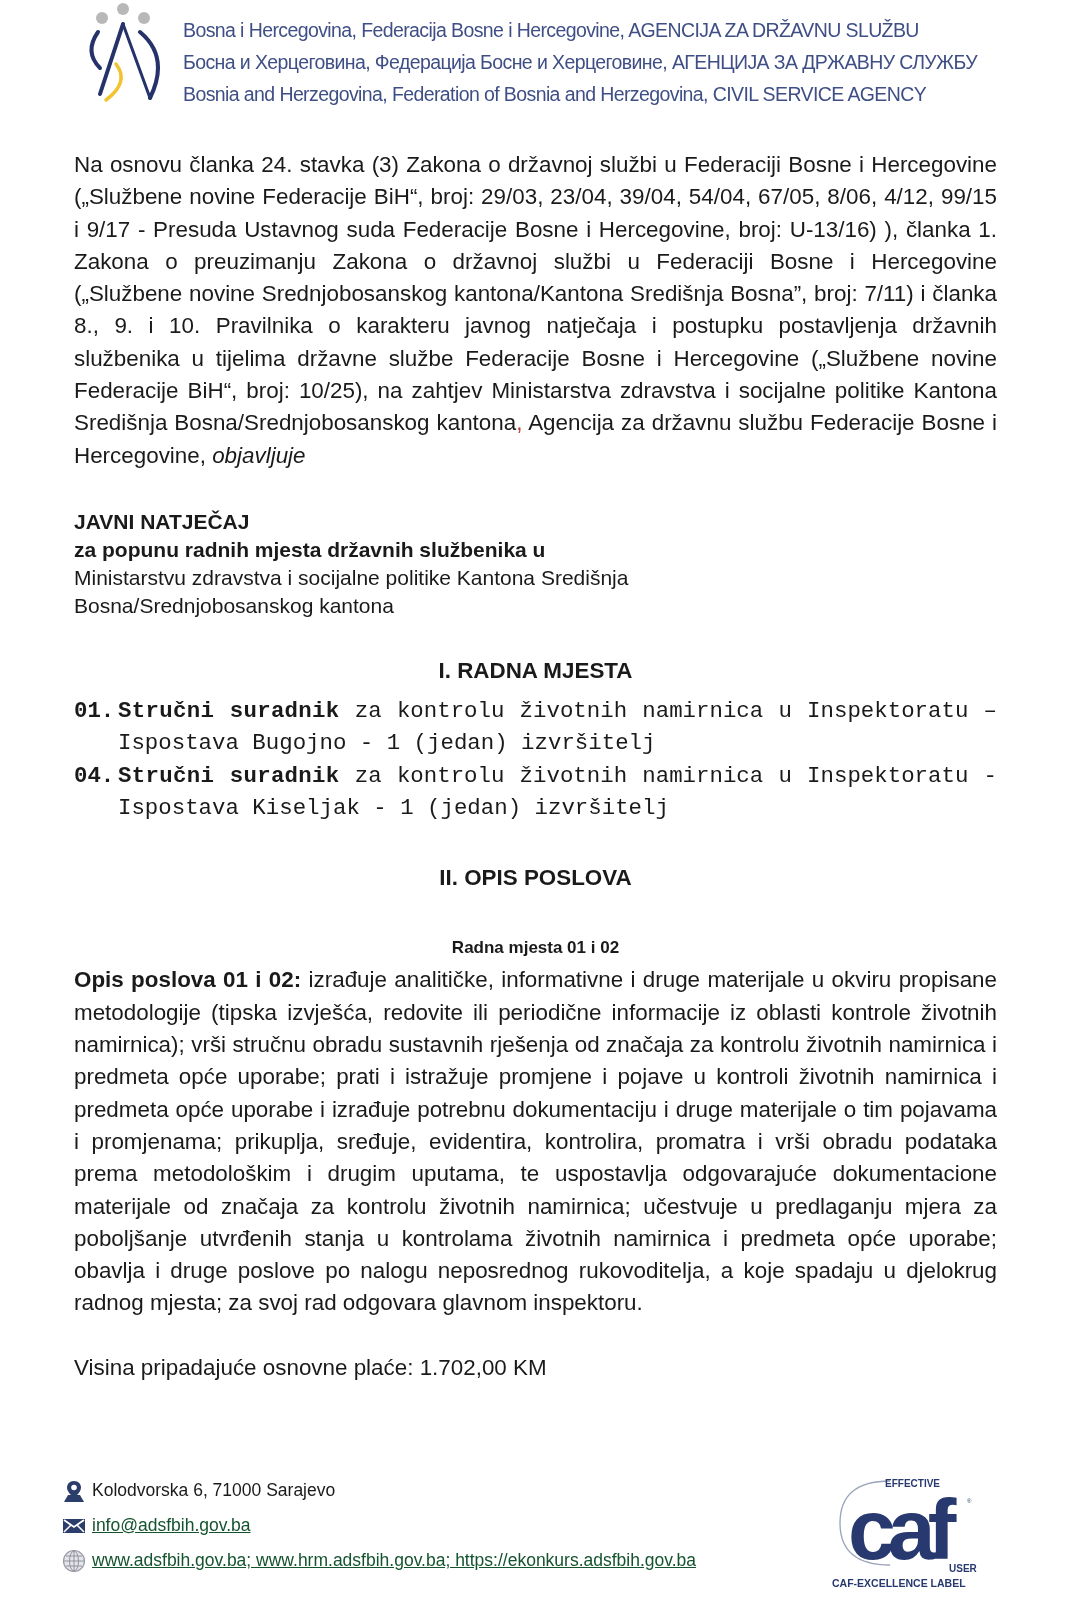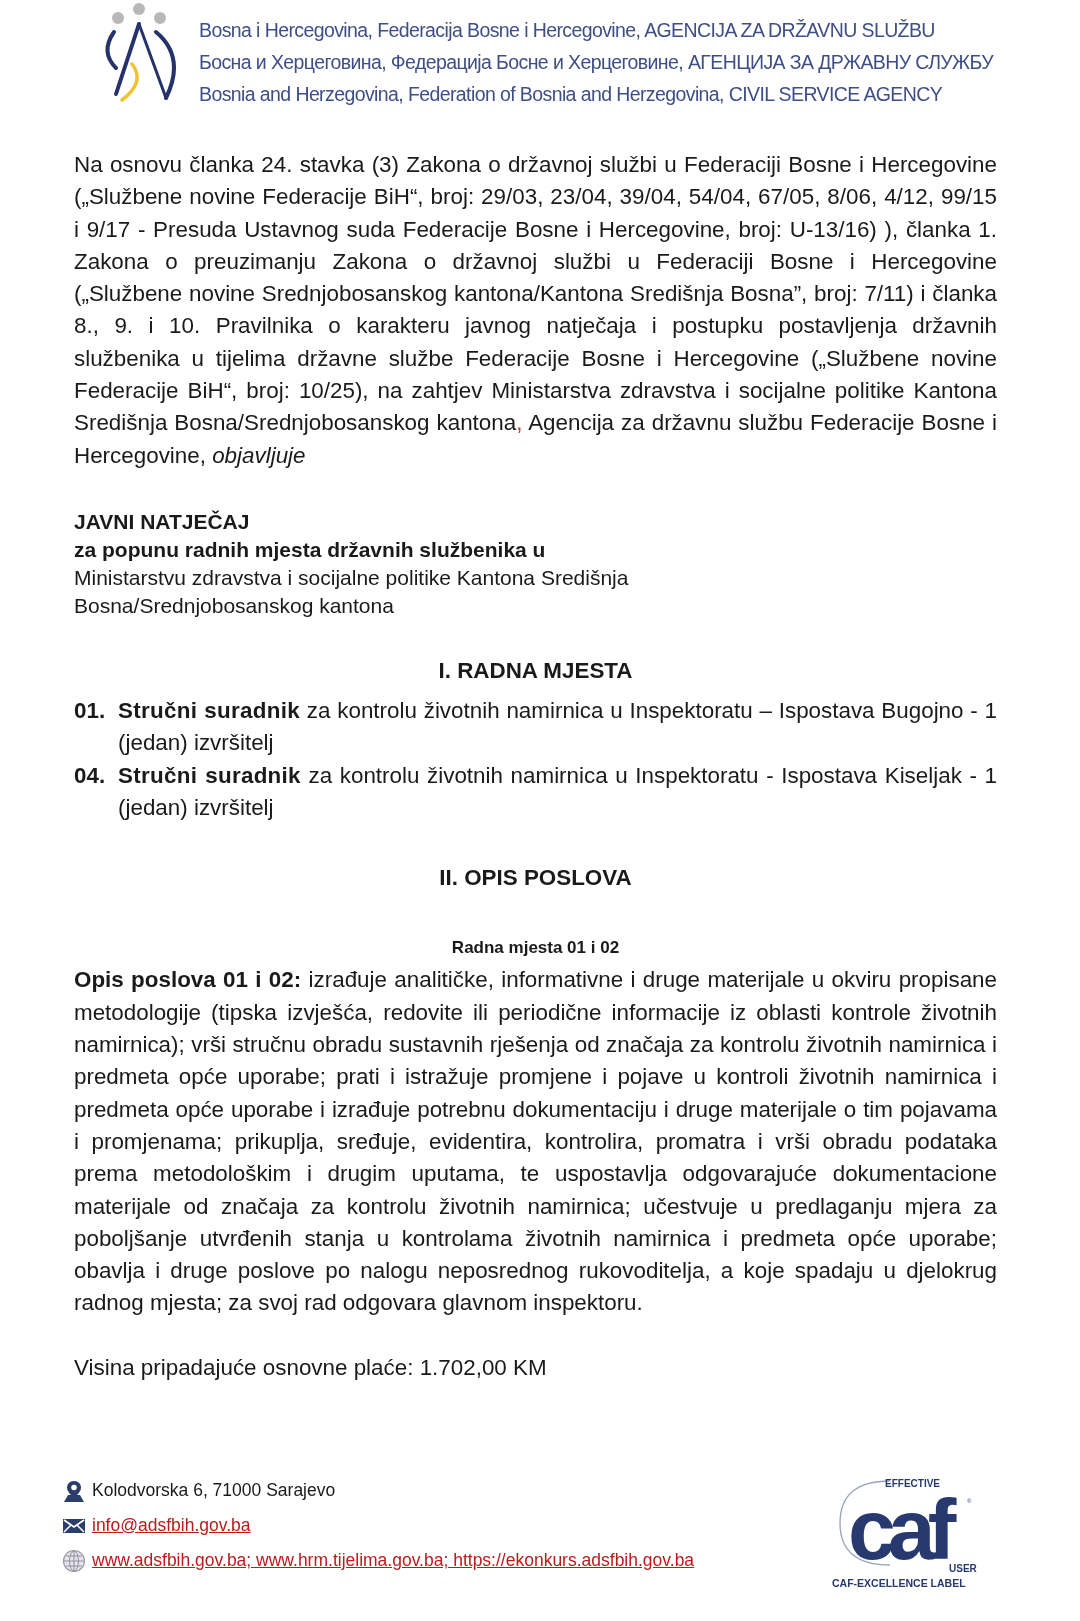--- a/index.html
+++ b/index.html
@@ -1,45 +1,45 @@
 <!DOCTYPE html>
 <html><head>
 <meta charset="utf-8">
 <style>
   html, body { margin: 0; padding: 0; background: #ffffff; }
   body {
     width: 1080px; height: 1621px; position: relative; overflow: hidden;
     font-family: "Liberation Sans", sans-serif; color: #1a1a1a;
   }
-  .header { position: absolute; left: 16px; top: 0; width: 936px; height: 120px; }
+  .header { position: absolute; left: 0; top: 0; width: 936px; height: 120px; }
   .logo { position: absolute; left: 78px; top: 2px; width: 90px; height: 104px; }
   .hdr-lines { position: absolute; left: 183px; top: 14px; }
   .hdr-line {
     font-size: 19.5px; color: #3f4f86; letter-spacing: -0.6px;
     height: 32px; line-height: 32px; white-space: nowrap;
   }
   .content { position: absolute; left: 62px; top: 149px; width: 923px; margin-left: 12px; }
   .para {
     font-size: 22.4px; line-height: 32.3px; text-align: justify; margin: 0;
   }
   .red-comma { color: #c0392b; }
   .title-block { text-align: left; margin-top: 36px; font-size: 21px; line-height: 28px; }
   .title-block .b { font-weight: bold; }
   .section-h { font-size: 22.4px; font-weight: bold; margin-top: 35px; line-height: 32px; text-align: center; }
   .job-list { margin-top: 8px; }
-  .job { display: flex; font-size: 22.4px; line-height: 32.3px; }
+  .job { display: flex; font-size: 22.4px; line-height: 32.3px; font-family: Liberation Mono, monospace; }
   .job .num { font-weight: bold; width: 44px; flex: none; }
   .job .txt { text-align: justify; flex: 1; }
   .job .txt b { letter-spacing: 0.3px; }
   .sub-h { font-size: 17px; font-weight: bold; line-height: 32.3px; margin-top: 38px; text-align: center; }
   .salary { font-size: 22.4px; line-height: 32px; margin-top: 32px; }
   .footer { position: absolute; left: 62px; top: 1473px; }
   .f-row { display: flex; align-items: center; height: 35px; font-size: 17.5px; }
   .f-row .ic { width: 24px; height: 24px; margin-right: 6px; flex: none; }
-  .f-row a { color: #b91c1c; text-decoration: underline; }
+  .f-row a { color: #14532d; text-decoration: underline; }
   .caf { position: absolute; left: 830px; top: 1473px; width: 160px; height: 130px; }
 </style>
 </head>
 <body>
 
 <div class="header">
   <svg class="logo" viewBox="0 0 90 104">
     <circle cx="24" cy="16" r="6" fill="#b8b8b8"></circle>
     <circle cx="45" cy="7" r="6" fill="#b8b8b8"></circle>
     <circle cx="66" cy="16" r="6" fill="#b8b8b8"></circle>
@@ -101,21 +101,21 @@
       <path d="M2 18 L9 11 M22 18 L15 11" stroke="#fff" stroke-width="1.5" fill="none"></path>
     </svg>
     <a>info@adsfbih.gov.ba</a>
   </div>
   <div class="f-row">
     <svg class="ic" viewBox="0 0 24 24">
       <circle cx="12" cy="12" r="10.5" fill="#e4e4ea" stroke="#9a9aa8" stroke-width="1.2"></circle>
       <ellipse cx="12" cy="12" rx="4.5" ry="10" fill="none" stroke="#8a8a98" stroke-width="0.9"></ellipse>
       <path d="M2 12 H22 M4 7 H20 M4 17 H20 M12 2 V22" stroke="#8a8a98" stroke-width="0.9"></path>
     </svg>
-    <a>www.adsfbih.gov.ba; www.hrm.tijelima.gov.ba; https://ekonkurs.adsfbih.gov.ba</a>
+    <a>www.adsfbih.gov.ba; www.hrm.adsfbih.gov.ba; https://ekonkurs.adsfbih.gov.ba</a>
   </div>
 </div>
 
 <svg class="caf" viewBox="0 0 160 130">
   <path d="M60 8 Q10 8 10 50 Q10 92 60 92" stroke="#9aa3bb" stroke-width="1.3" fill="none"></path>
   <text x="55" y="14" font-family="Liberation Sans, sans-serif" font-size="10" font-weight="bold" fill="#27396e">EFFECTIVE</text>
   <text x="18" y="86" font-family="Liberation Sans, sans-serif" font-size="86" font-weight="bold" fill="#27396e" letter-spacing="-8">caf</text>
   <text x="119" y="99" font-family="Liberation Sans, sans-serif" font-size="10" font-weight="bold" fill="#27396e">USER</text>
   <text x="137" y="30" font-family="Liberation Sans, sans-serif" font-size="6" fill="#27396e">®</text>
   <text x="2" y="114" font-family="Liberation Sans, sans-serif" font-size="10.5" font-weight="bold" fill="#27396e">CAF-EXCELLENCE LABEL</text>

